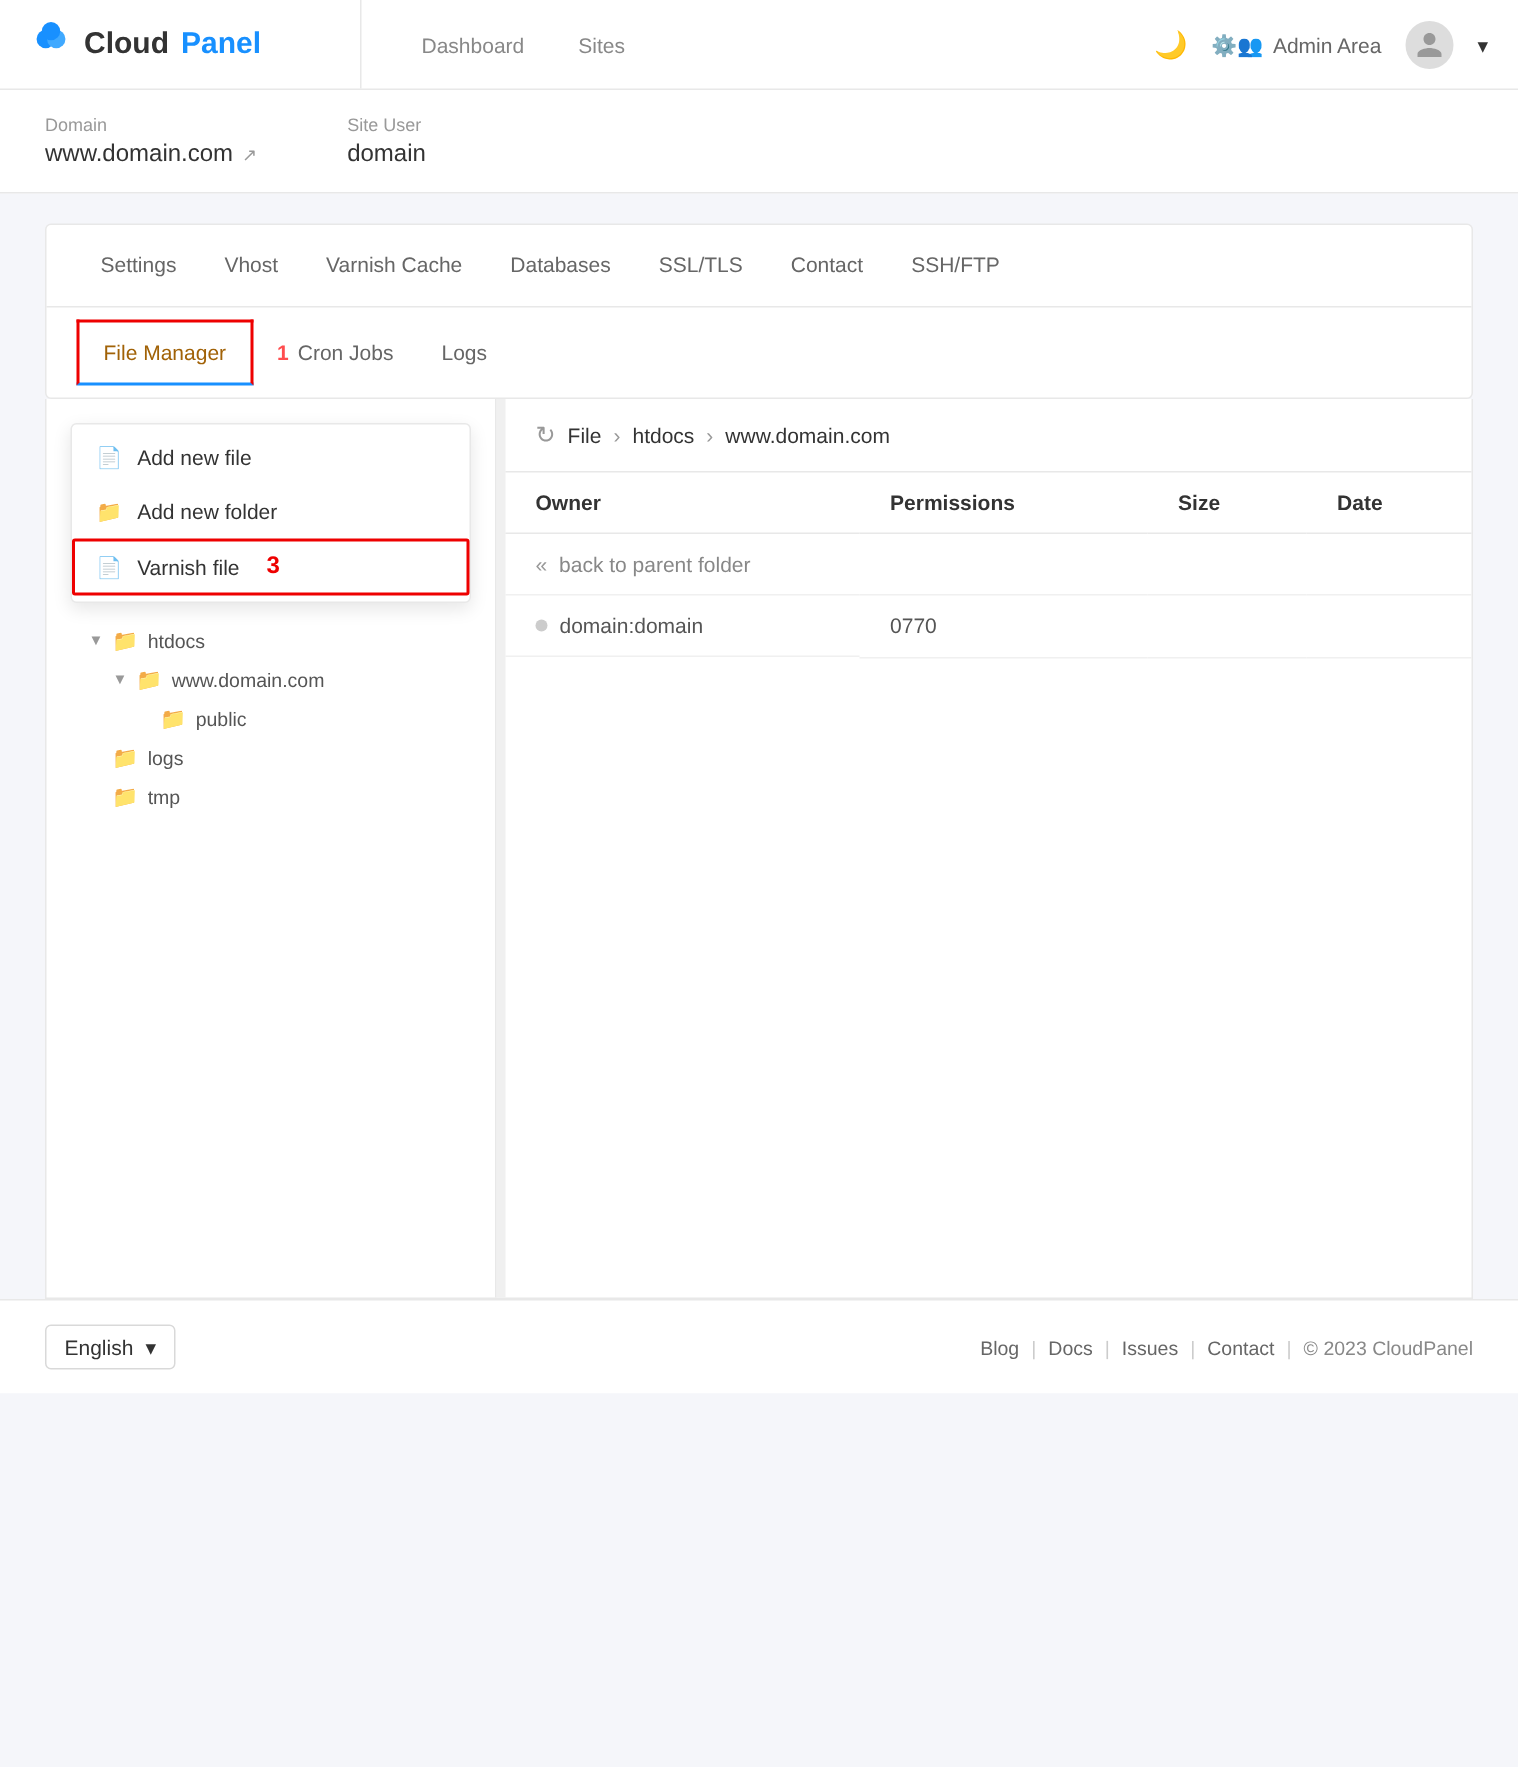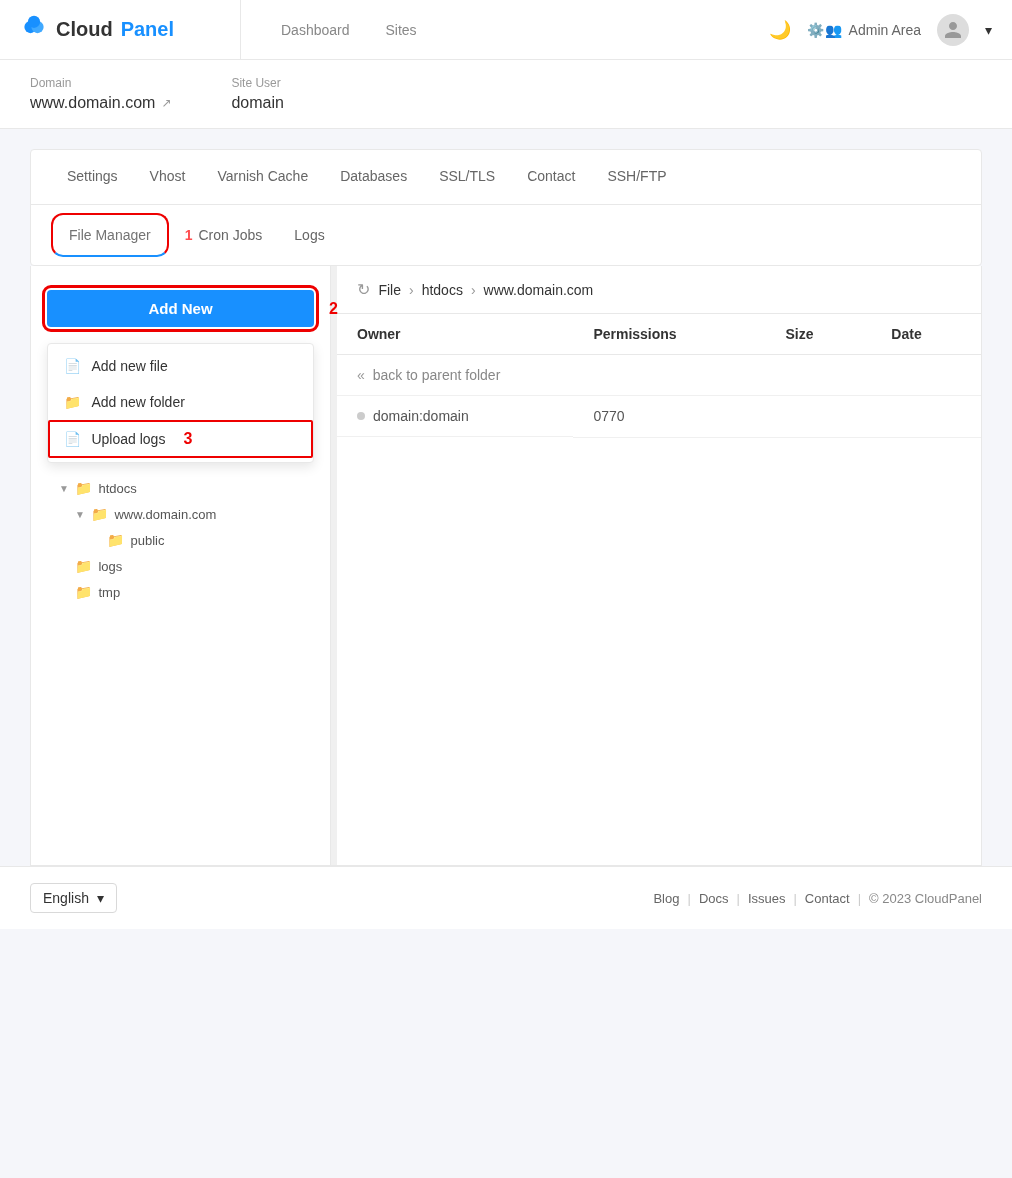--- a/index.html
+++ b/index.html
@@ -28,24 +28,24 @@
     
     .tab-container { background: #fff; margin: 20px 30px 0; border: 1px solid #e8e8e8; border-radius: 4px; }
     .tabs-row { display: flex; align-items: center; padding: 0 20px; border-bottom: 1px solid #e8e8e8; gap: 0; }
     .tab { padding: 18px 16px; cursor: pointer; color: #666; font-size: 14px; border-bottom: 2px solid transparent; white-space: nowrap; }
     .tabs-row2 { display: flex; align-items: center; padding: 0 20px; gap: 0; }
 
     
     .tab-file-manager {
       padding: 12px 16px;
       cursor: pointer;
-      color: #737373;
+      color: #a16207;
       font-size: 14px;
       border: 2px solid #e00;
-      border-radius: 12px;
+      border-radius: 0;
       margin: 8px 0;
       font-weight: 500;
       border-bottom: 2px solid #1890ff;
     }
     .tab-cron { padding: 12px 16px; cursor: pointer; color: #666; font-size: 14px; position: relative; display: flex; align-items: center; gap: 6px; }
     .badge-cron { color: #ff4d4f; font-weight: 600; font-size: 14px; }
     .tab-logs { padding: 12px 16px; cursor: pointer; color: #666; font-size: 14px; }
 
     
     .main-content { display: flex; margin: 0 30px; background: #fff; border: 1px solid #e8e8e8; border-top: none; min-height: 600px; }
@@ -166,37 +166,33 @@
       <span>Cron Jobs</span>
     </span>
     <span class="tab-logs">Logs</span>
   </div>
 </div>
 
 <div class="main-content">
 
   <div class="file-tree">
 
-    <div class="add-new-wrapper" style="position:relative;">
-      <button class="add-new-btn">Add New</button>
-      <span class="badge-2" style="position:absolute;right:-8px;top:50%;transform:translateY(-50%);color:#e00;font-weight:700;font-size:16px;">2</span>
-    </div>
 
     <div class="dropdown-menu">
       <div class="dropdown-item">
         <span>📄</span>
         <span>Add new file</span>
       </div>
       <div class="dropdown-item">
         <span>📁</span>
         <span>Add new folder</span>
       </div>
       <div class="dropdown-item upload-file" style="position:relative;">
         <span>📄</span>
-        <span>Upload logs</span>
+        <span>Varnish file</span>
         <span style="color:#e00;font-weight:700;font-size:16px;margin-left:8px;">3</span>
       </div>
     </div>
 
     <div class="tree-section">
       <div class="tree-node indent1">
         <span class="arrow">▼</span>
         <span class="folder-icon blue">📁</span>
         <span>htdocs</span>
       </div>

